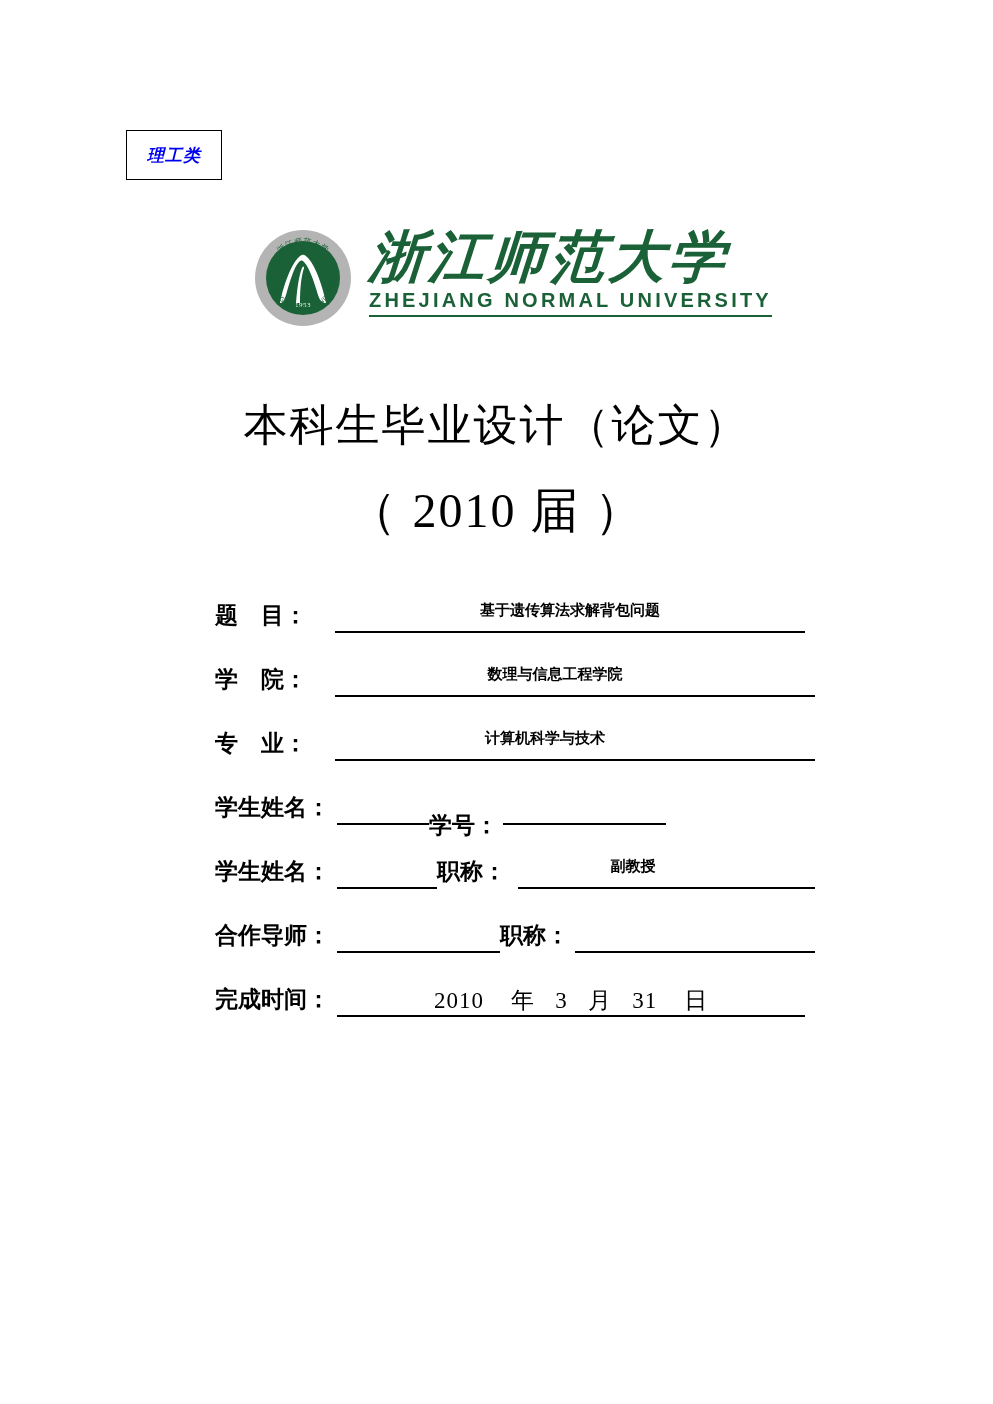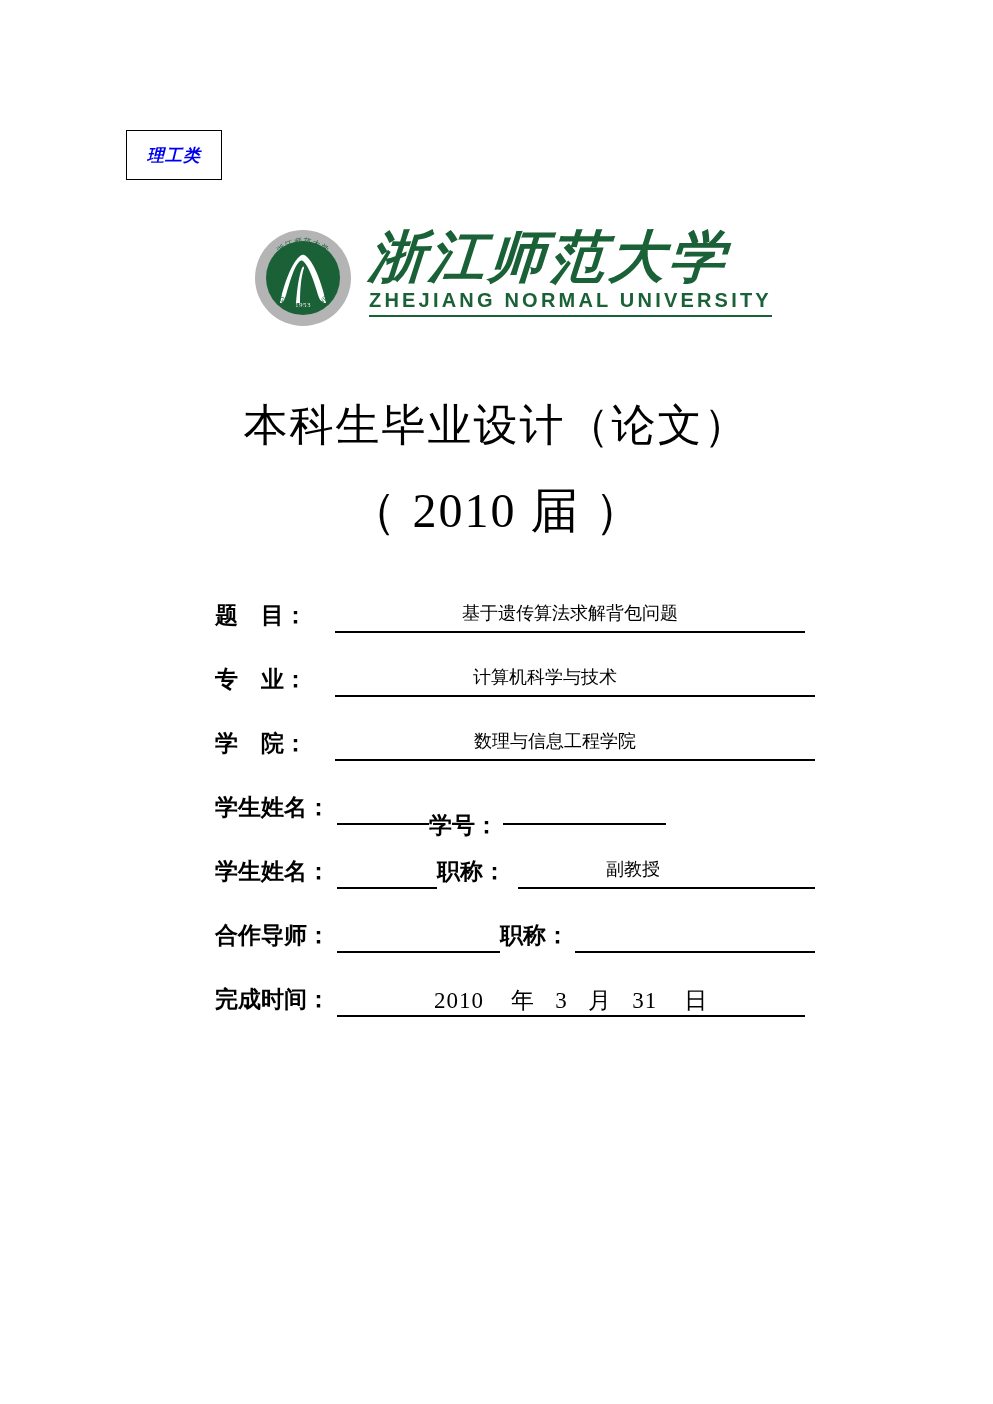--- a/index.html
+++ b/index.html
@@ -187,22 +187,22 @@
   }
   .f-line {
     position: absolute;
     border-bottom: 2px solid #000000;
     height: 31px;
   }
   .f-value {
     position: absolute;
     top: 1px;
     font-family: "Liberation Serif", "DejaVu Serif", serif;
-    font-weight: normal;
-    font-size: 18px;
+    font-weight: bold;
+    font-size: 15px;
     white-space: pre;
     color: #000000;
     text-align: center;
   }
   .f-value.serifnum {
     font-weight: normal;
     font-size: 23px;
     letter-spacing: 1px;
   }
   .f-sublabel {
@@ -254,29 +254,29 @@
 
   <div class="form">
 
     <div class="form-row">
       <span class="f-label">题    目：</span>
       <span class="f-line" style="left:335px; width:470px;"></span>
       <span class="f-value" style="left:335px; width:470px;">基于遗传算法求解背包问题</span>
     </div>
 
     <div class="form-row">
+      <span class="f-label">学    院：</span>
+      <span class="f-line" style="left:335px; width:480px;"></span>
+      <span class="f-value" style="left:335px; width:440px;">数理与信息工程学院</span>
+    </div>
+
+    <div class="form-row">
       <span class="f-label">专    业：</span>
       <span class="f-line" style="left:335px; width:480px;"></span>
       <span class="f-value" style="left:335px; width:420px;">计算机科学与技术</span>
-    </div>
-
-    <div class="form-row">
-      <span class="f-label">学    院：</span>
-      <span class="f-line" style="left:335px; width:480px;"></span>
-      <span class="f-value" style="left:335px; width:440px;">数理与信息工程学院</span>
     </div>
 
     <div class="form-row">
       <span class="f-label">学生姓名：</span>
       <span class="f-line" style="left:337px; width:92px;"></span>
       <span class="f-value" style="left:337px; width:92px;"></span>
       <span class="f-sublabel" style="left:429px;margin-top:18px;">学号：</span>
       <span class="f-line" style="left:503px; width:163px;"></span>
       <span class="f-value" style="left:503px; width:163px;"></span>
     </div>

